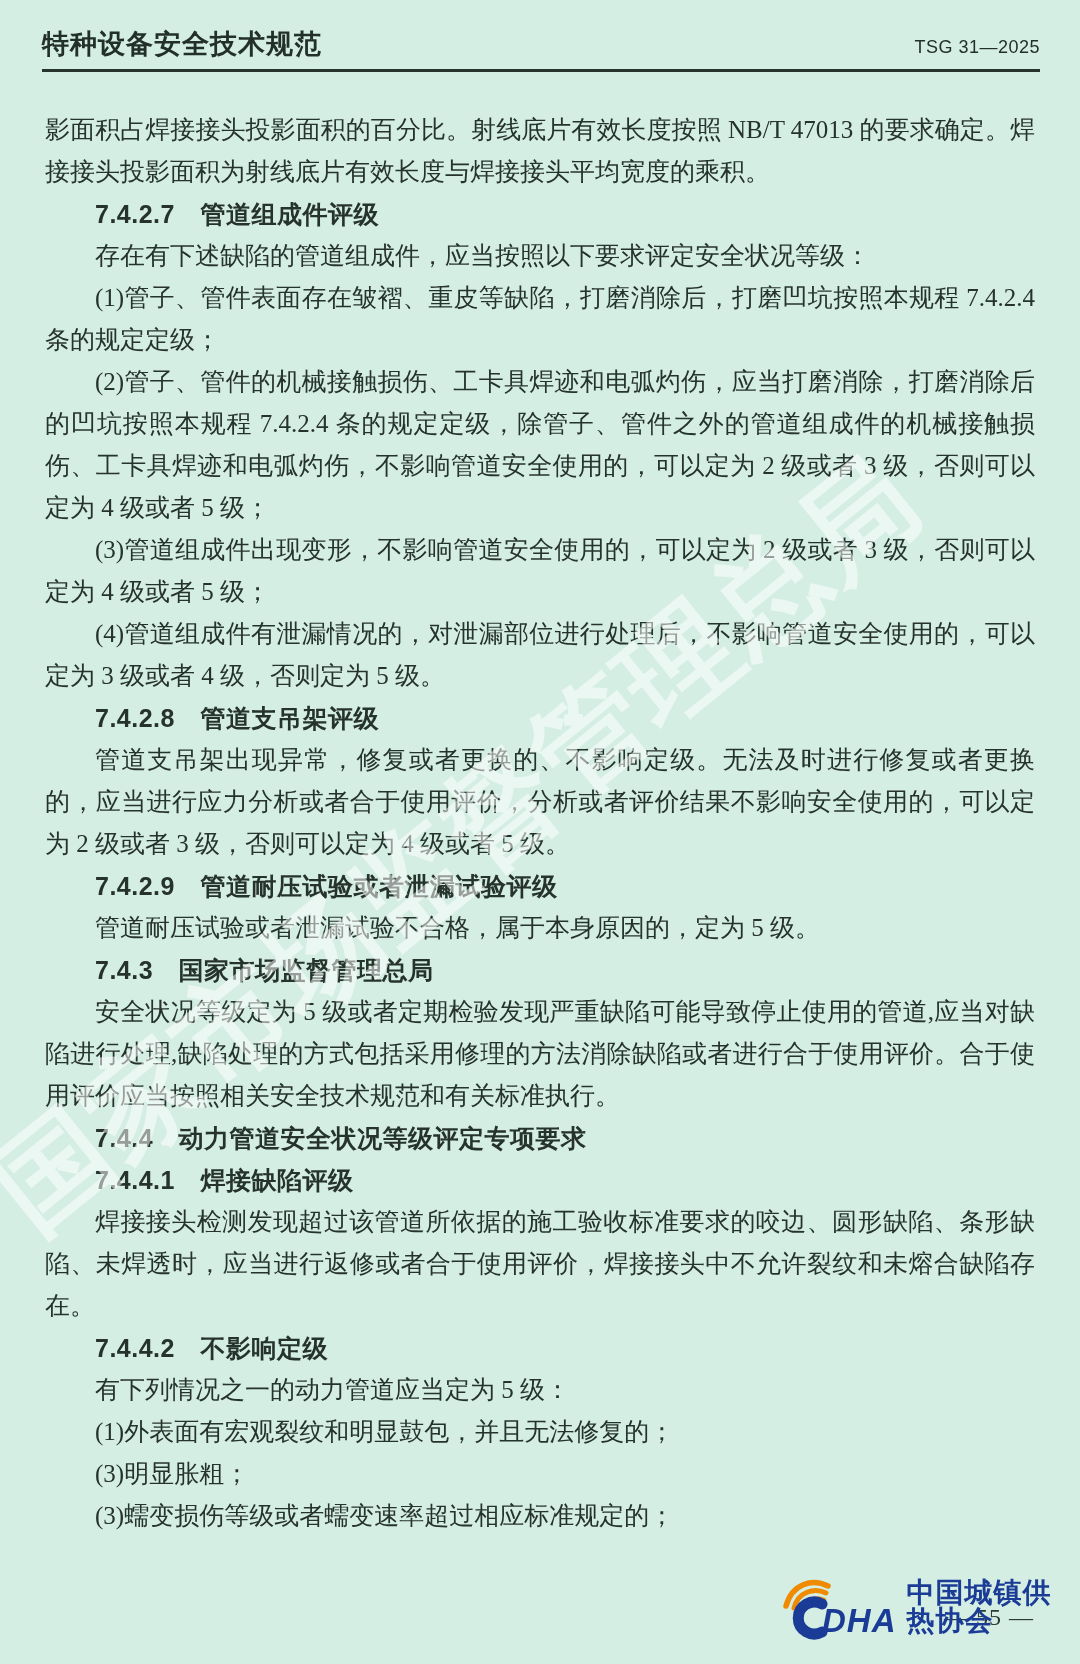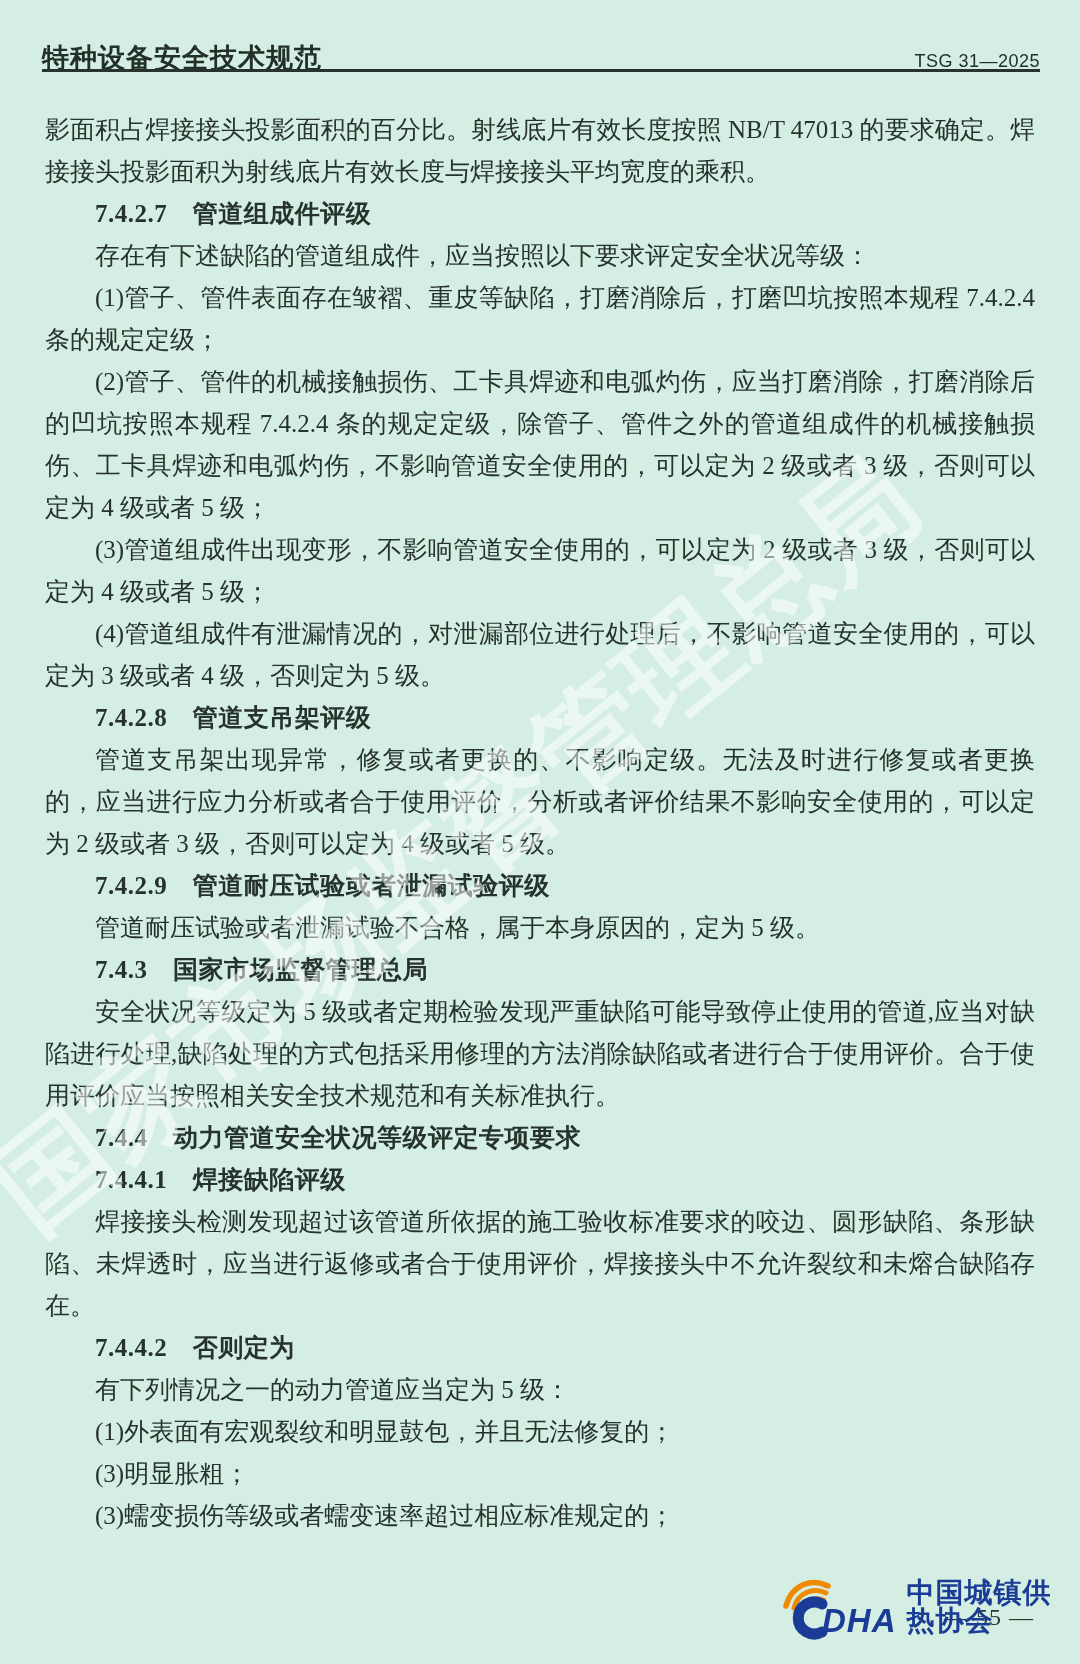--- a/index.html
+++ b/index.html
@@ -4,41 +4,41 @@
 <style>
   html,body { margin:0; padding:0; background:#b9c9c0; }
   .page {
     position:relative; width:1080px; height:1664px;
     background:#d5eee3; overflow:hidden;
     font-family:"Liberation Serif","DejaVu Serif",serif;
     margin:0 auto;
   }
   
   .header {
-    position:absolute; left:42px; right:40px; top:40px;
+    position:absolute; left:42px; right:40px; top:26px;
     display:flex; justify-content:space-between; align-items:baseline;
     font-family:"Liberation Sans","DejaVu Sans",sans-serif;
     color:#223029;
   }
   .header-left { font-size:27px; font-weight:700; letter-spacing:1px; }
   .header-right { font-size:18px; font-weight:500; letter-spacing:0.5px; }
   .header-rule {
     position:absolute; left:42px; right:40px; top:69px;
     height:3px; background:#27342d;
   }
   
   .content {
     position:absolute; left:45px; top:109px; width:990px;
     font-size:25px; line-height:42px; color:#26332c;
     text-align:justify; z-index:1;
   }
   .content p { margin:0; text-indent:2em; }
   .content p.continuation { text-indent:0; }
   .content p.heading {
-    font-family:Liberation Serif, serif;
+    font-family:Liberation Sans, sans-serif;
     font-weight:600; letter-spacing:0.5px;
   }
   
   .watermark {
     position:absolute; left:10px; top:1150px;
     font-size:112px; line-height:112px; font-weight:700;
     font-family:"Liberation Serif","DejaVu Serif",serif;
     color:rgba(255,255,255,0.52);
     white-space:nowrap; letter-spacing:3px;
     transform:rotate(-39deg); transform-origin:0 50%;
@@ -88,21 +88,21 @@
     <p>(4)管道组成件有泄漏情况的，对泄漏部位进行处理后，不影响管道安全使用的，可以定为 3 级或者 4 级，否则定为 5 级。</p>
     <p class="heading">7.4.2.8　管道支吊架评级</p>
     <p>管道支吊架出现异常，修复或者更换的、不影响定级。无法及时进行修复或者更换的，应当进行应力分析或者合于使用评价，分析或者评价结果不影响安全使用的，可以定为 2 级或者 3 级，否则可以定为 4 级或者 5 级。</p>
     <p class="heading">7.4.2.9　管道耐压试验或者泄漏试验评级</p>
     <p>管道耐压试验或者泄漏试验不合格，属于本身原因的，定为 5 级。</p>
     <p class="heading">7.4.3　国家市场监督管理总局</p>
     <p>安全状况等级定为 5 级或者定期检验发现严重缺陷可能导致停止使用的管道,应当对缺陷进行处理,缺陷处理的方式包括采用修理的方法消除缺陷或者进行合于使用评价。合于使用评价应当按照相关安全技术规范和有关标准执行。</p>
     <p class="heading">7.4.4　动力管道安全状况等级评定专项要求</p>
     <p class="heading">7.4.4.1　焊接缺陷评级</p>
     <p>焊接接头检测发现超过该管道所依据的施工验收标准要求的咬边、圆形缺陷、条形缺陷、未焊透时，应当进行返修或者合于使用评价，焊接接头中不允许裂纹和未熔合缺陷存在。</p>
-    <p class="heading">7.4.4.2　否则定为</p>
+    <p class="heading">7.4.4.2　不影响定级</p>
     <p>有下列情况之一的动力管道应当定为 5 级：</p>
     <p>(1)外表面有宏观裂纹和明显鼓包，并且无法修复的；</p>
     <p>(3)明显胀粗；</p>
     <p>(3)蠕变损伤等级或者蠕变速率超过相应标准规定的；</p>
   </div>
 
   <div class="watermark">国家市场监督管理总局</div>
 
   <div class="page-number">— 55 —</div>
 

